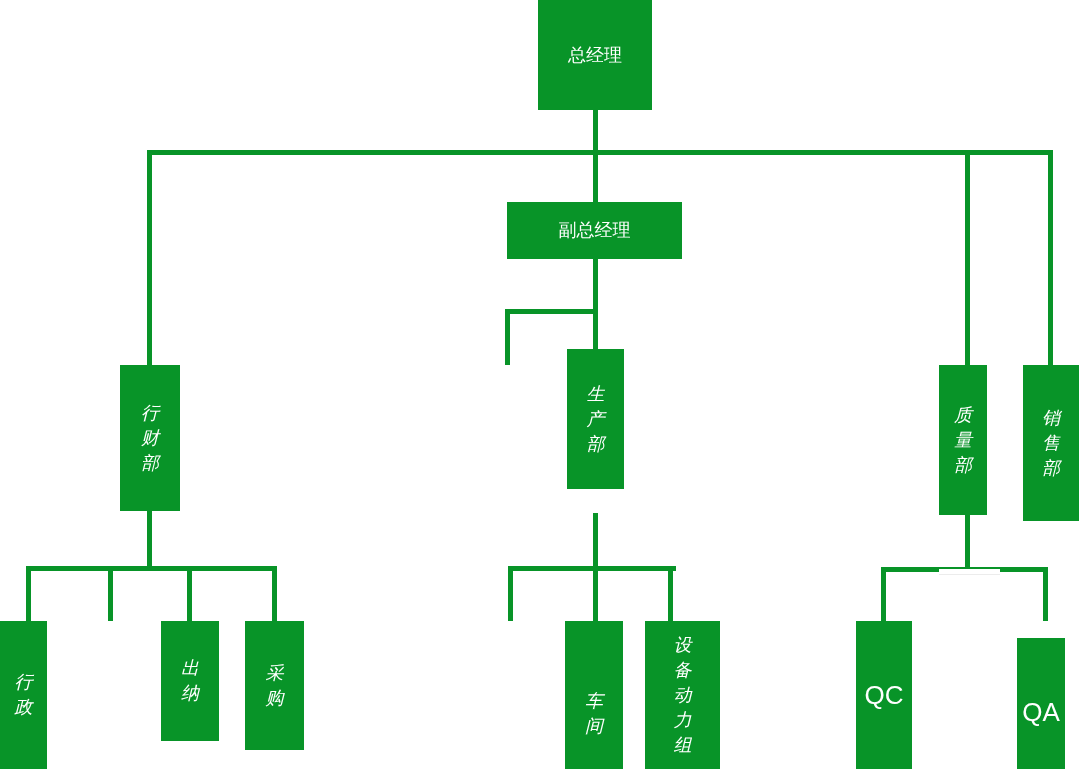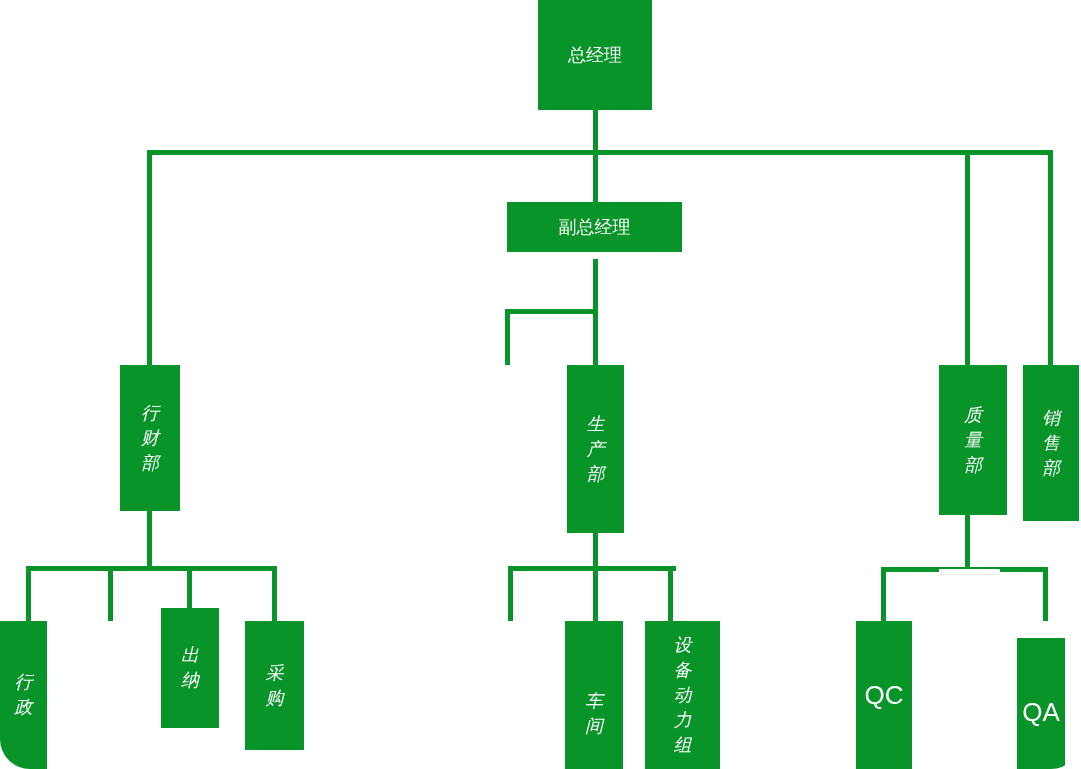--- a/index.html
+++ b/index.html
@@ -1,19 +1,19 @@
 <!DOCTYPE html>
 <html style="--accent: #089428; --text: #ffffff;"><head>
 <meta charset="utf-8">
 <style>
   :root { --accent:#089428; --text:#ffffff; }
   html,body { margin:0; padding:0; background:#ffffff; }
   .stage {
     position:relative; width:1081px; height:769px; background:#ffffff;
-    overflow:hidden; font-family:"Liberation Sans","DejaVu Sans",sans-serif;border-radius:30px;
+    overflow:hidden; font-family:"Liberation Sans","DejaVu Sans",sans-serif;
   }
   .node {
     position:absolute; background:var(--accent); color:var(--text);
     display:flex; align-items:center; justify-content:center;
     font-size:18px; line-height:25px; text-align:center;
   }
   .node .vlabel { display:block; width:20px; word-break:break-all;font-style:italic; }
   .node .hlabel { display:block; white-space:nowrap; }
   .node.latin { font-size:26px; }
   .line { position:absolute; background:var(--accent); }
@@ -49,41 +49,41 @@
   <div class="line" style="left:965px;top:512px;width:5px;height:55px"></div>
   <div class="line" style="left:881px;top:567px;width:167px;height:5px"></div>
   <div class="line" style="left:881px;top:567px;width:5px;height:54px"></div>
   <div class="line" style="left:1043px;top:567px;width:5px;height:54px"></div>
   <div class="artifact" style="left:939px;top:569px;width:61px;height:5px"></div>
 
   <div class="node" style="left:538px;top:0;width:114px;height:110px">
     <span class="hlabel">总经理</span>
   </div>
 
-  <div class="node" style="left:507px;top:202px;width:175px;height:50px">
+  <div class="node" style="left:507px;top:202px;width:175px;height:57px">
     <span class="hlabel">副总经理</span>
   </div>
 
   <div class="node" style="left:120px;top:365px;width:60px;height:146px">
     <span class="vlabel">行财部</span>
   </div>
-  <div class="node" style="left:567px;top:365px;width:57px;height:168px">
+  <div class="node" style="left:567px;top:349px;width:57px;height:140px">
     <span class="vlabel">生产部</span>
   </div>
-  <div class="node" style="left:939px;top:365px;width:68px;height:150px">
+  <div class="node" style="left:939px;top:365px;width:48px;height:150px">
     <span class="vlabel">质量部</span>
   </div>
   <div class="node" style="left:1023px;top:365px;width:56px;height:156px">
     <span class="vlabel">销售部</span>
   </div>
 
   <div class="node" style="left:0;top:621px;width:47px;height:148px">
     <span class="vlabel">行政</span>
   </div>
-  <div class="node" style="left:161px;top:608px;width:58px;height:120px">
+  <div class="node" style="left:161px;top:621px;width:58px;height:120px">
     <span class="vlabel">出纳</span>
   </div>
   <div class="node" style="left:245px;top:621px;width:59px;height:129px">
     <span class="vlabel">采购</span>
   </div>
 
   <div class="node" style="left:565px;top:621px;width:58px;height:186px">
     <span class="vlabel">车间</span>
   </div>
   <div class="node" style="left:645px;top:621px;width:75px;height:148px">

